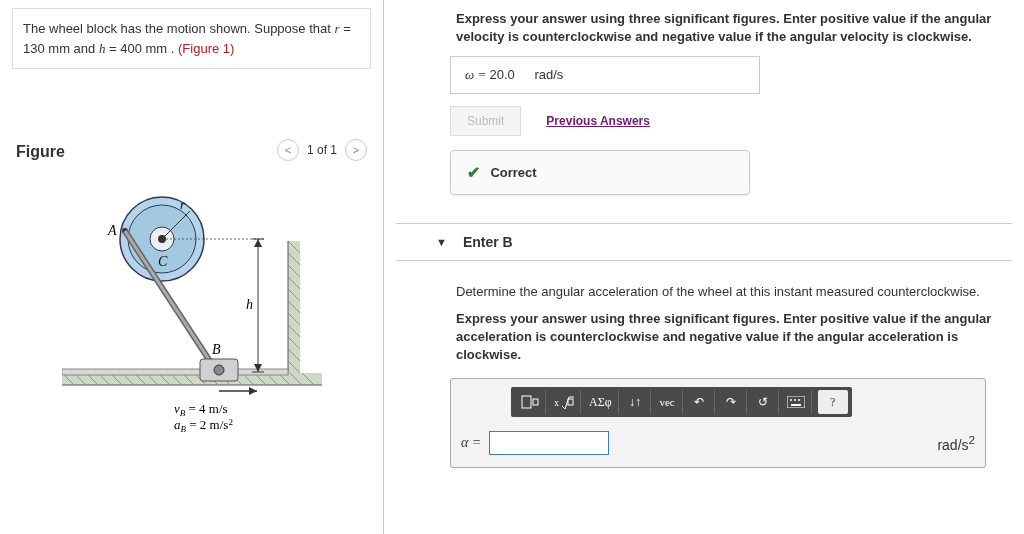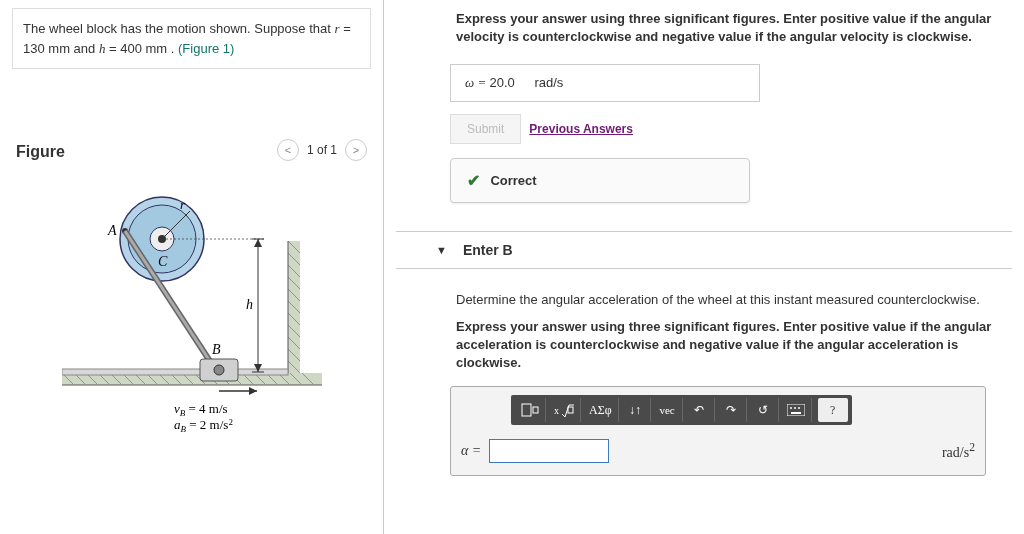--- a/index.html
+++ b/index.html
@@ -75,31 +75,31 @@
     }
     .qtext {
       font-size: 13px;
       margin: 4px 0 8px 60px;
       line-height: 1.4;
     }
     .bold { font-weight: bold; }
     .answer-box {
       border: 1px solid #ccc;
       padding: 10px 14px;
-      margin: 18px 0 0 54px;
+      margin: 10px 0 0 54px;
       width: 310px;
       font-size: 13px;
       background: #fff;
     }
     .answer-box .unit { margin-left: 16px; }
     .submit-row {
       margin: 12px 0 0 54px;
       display: flex;
       align-items: center;
-      gap: 8px;
+      gap: 25px;
     }
     .submit-btn {
       background: #f5f5f5;
       border: 1px solid #ddd;
       color: #bbb;
       padding: 7px 16px;
       font-size: 12px;
       cursor: default;
     }
     .prev-link {
@@ -196,23 +196,23 @@
     }
     .answer-input {
       width: 120px;
       height: 24px;
       border: 1px solid #3b7bbf;
       background: #fff;
       padding: 2px 4px;
     }
     .units-right {
       margin-left: auto;
-      font-family: Liberation Serif, serif;
-    }
-    .link-blue { color: #0f766e; cursor: pointer; }
+      font-family: Liberation Sans, sans-serif;
+    }
+    .link-blue { color: #b91c1c; cursor: pointer; }
     .ital { font-style: italic; font-family: 'Times New Roman', serif; }
   </style>
 </head>
 <body>
 
 <div class="left-panel">
   <div class="topbar-line"></div>
   <div class="problem-text">
     <span>The wheel block has the motion shown. Suppose that </span><span class="ital">r</span><span> = 130  mm</span><span> and </span><span class="ital">h</span><span> = 400  mm</span><span> . </span><span class="link-blue">(Figure 1)</span>
   </div>

